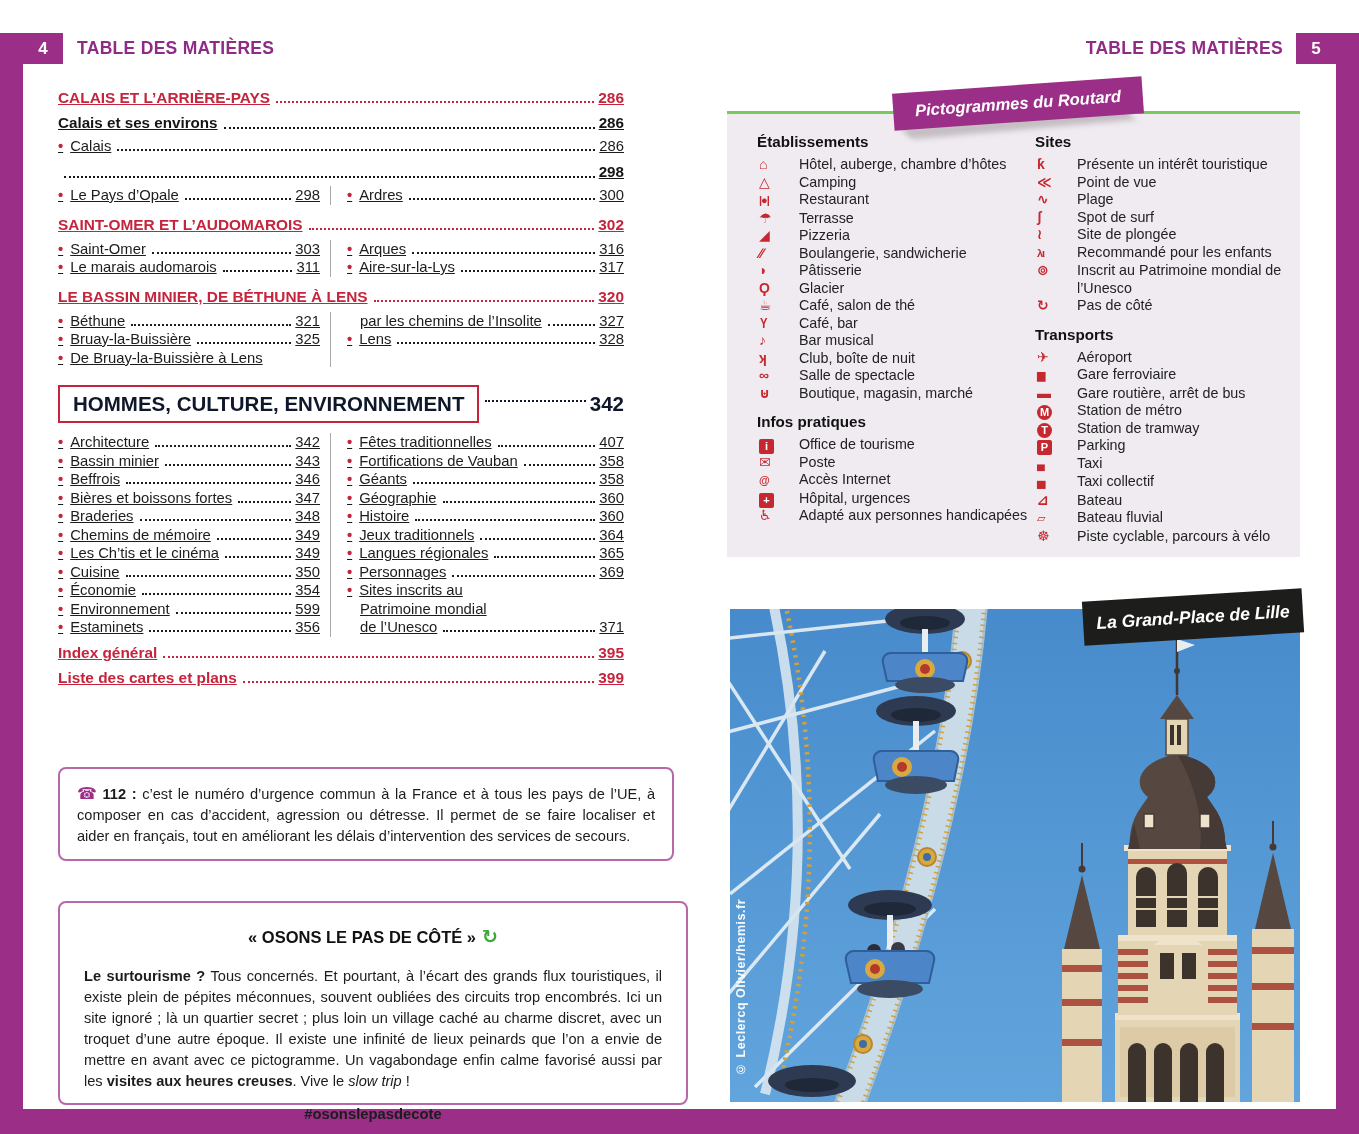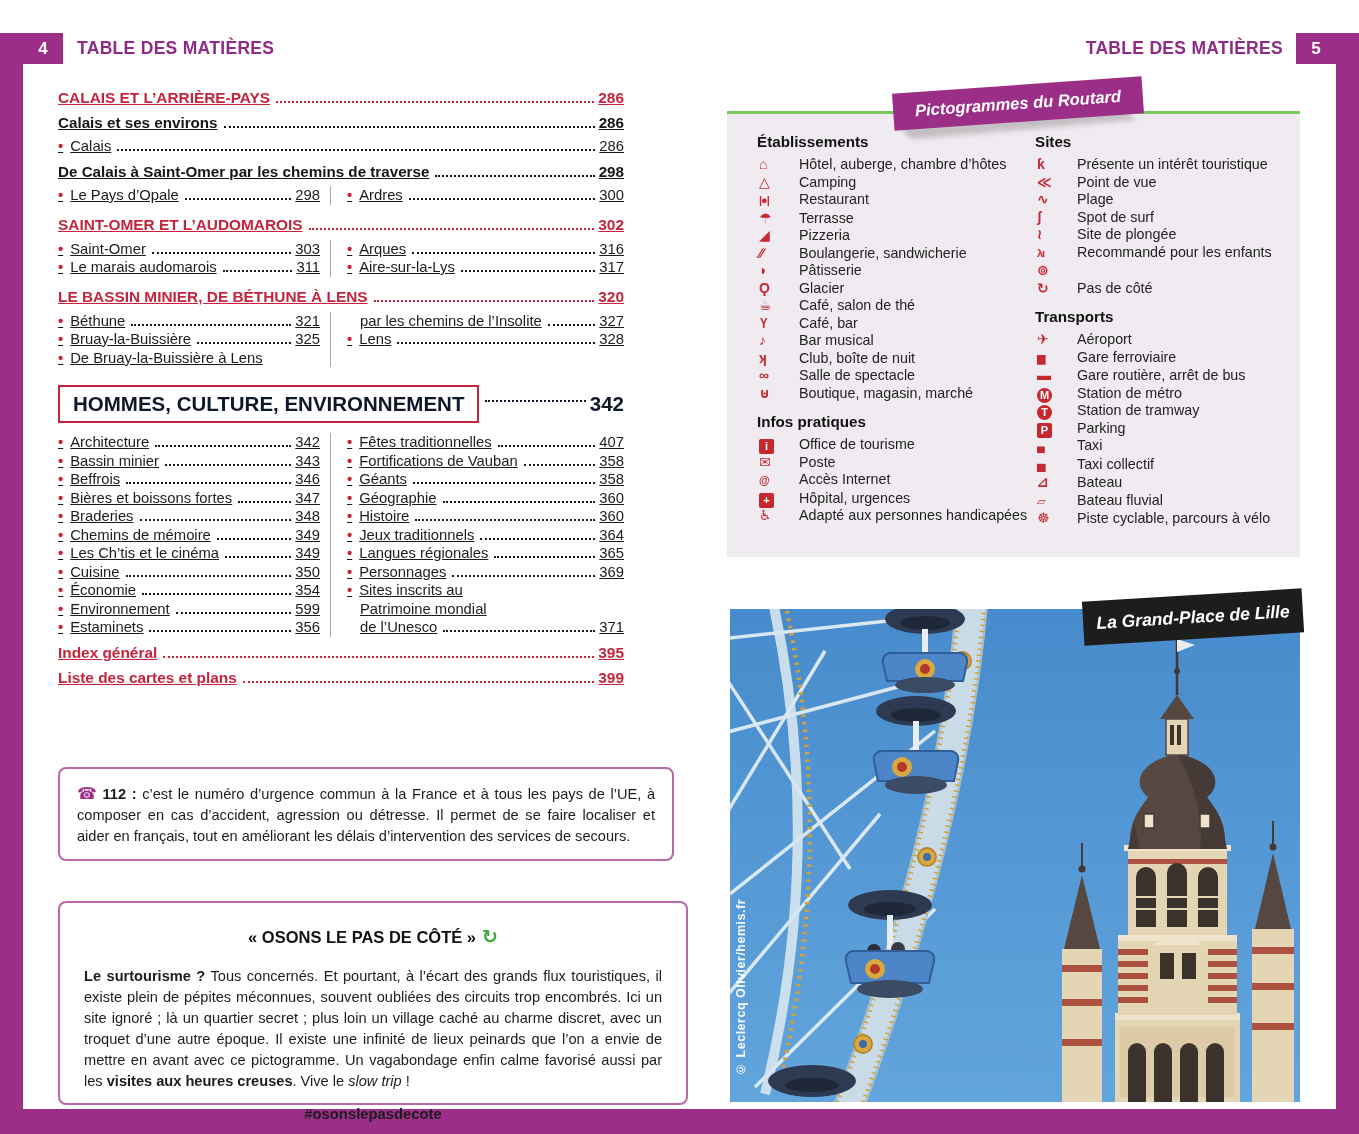--- a/index.html
+++ b/index.html
@@ -19,21 +19,21 @@
   .running-head.l{left:77px;} .running-head.r{right:76px;text-align:right;}
 
   
   .toc{position:absolute;left:58px;top:78px;width:566px;font-size:14.8px;color:#1c1c1c;}
   .toc-row{display:flex;align-items:baseline;line-height:19px;margin:1px 0;text-decoration:underline;}
   .toc-row .bullet{color:#C5243C;margin-right:7px;font-weight:bold;}
   .toc-row .dots{flex:1;min-width:10px;margin:0 4px 3px 6px;border-bottom:2px dotted currentColor;}
   .toc-row .pg{font-weight:bold;}
   .toc-row.item .pg{font-weight:normal;}
   .toc-row.sec{color:#C5243C;font-weight:bold;font-size:15.4px;margin:10px 0 6px;}
-  .toc-row.bold{font-weight:bold;font-size:15.2px;margin:6px 0 5px;color:#151515;}
+  .toc-row.bold{font-weight:bold;font-size:15.2px;margin:6px 0 5px;color:#151515;align-items:flex-end;}
   .toc-row.sec2{color:#C5243C;font-weight:bold;font-size:15.4px;margin:6px 0 4px;}
   .toc-row.indent .lbl{margin-left:13px;}
   .toc-cols{display:flex;margin:4px 0 3px;}
   .toc-cols .toc-row{line-height:18.5px;margin:0;}
   .toc-col.c1{width:262px;padding-right:10px;}
   .toc-col.c2{flex:1;border-left:1px solid #aaa;padding-left:16px;}
   .boxed-row{display:flex;align-items:center;margin:18px 0 10px;color:#0f172a;}
   .boxed-title{border:2px solid #C5243C;padding:5px 13px;font-size:20.5px;font-weight:bold;}
   .boxed-row .dots{flex:1;min-width:10px;margin:0 4px 6px 6px;border-bottom:2.5px dotted currentColor;}
   .boxed-row .pg{font-weight:bold;font-size:20.5px;}
@@ -106,21 +106,20 @@
     <span class="pg">286</span>
   </div>
       <div class="toc-row item">
     <span class="bullet">•</span>
     <span class="lbl">Calais</span>
     <span class="dots"></span>
     <span class="pg">286</span>
   </div>
       <div class="toc-row bold">
 
-    <span class="lbl">De Calais à Saint-Omer par les chemins de traverse</span>
     <span class="dots"></span>
     <span class="pg">298</span>
   </div>
     </div>
   <div class="toc-cols">
     <div class="toc-col c1">
         <div class="toc-row item">
     <span class="bullet">•</span>
     <span class="lbl">Le Pays d’Opale</span>
     <span class="dots"></span>
@@ -496,20 +495,21 @@
           <div class="pi">
     <span class="pi-ico"><span class="pi-g">≀</span></span>
     <span class="pi-lbl">Site de plongée</span>
   </div>
           <div class="pi">
     <span class="pi-ico"><span class="pi-g sm">λι</span></span>
     <span class="pi-lbl">Recommandé pour les enfants</span>
   </div>
           <div class="pi">
     <span class="pi-ico"><span class="pi-g">⊚</span></span>
+    <span class="pi-lbl">Inscrit au Patrimoine mondial de l’Unesco</span>
   </div>
           <div class="pi">
     <span class="pi-ico"><span class="pi-g">↻</span></span>
     <span class="pi-lbl">Pas de côté</span>
   </div>
         </div>
       <div class="ptitle later">Transports</div>
       <div>
           <div class="pi">
     <span class="pi-ico"><span class="pi-g">✈</span></span>

